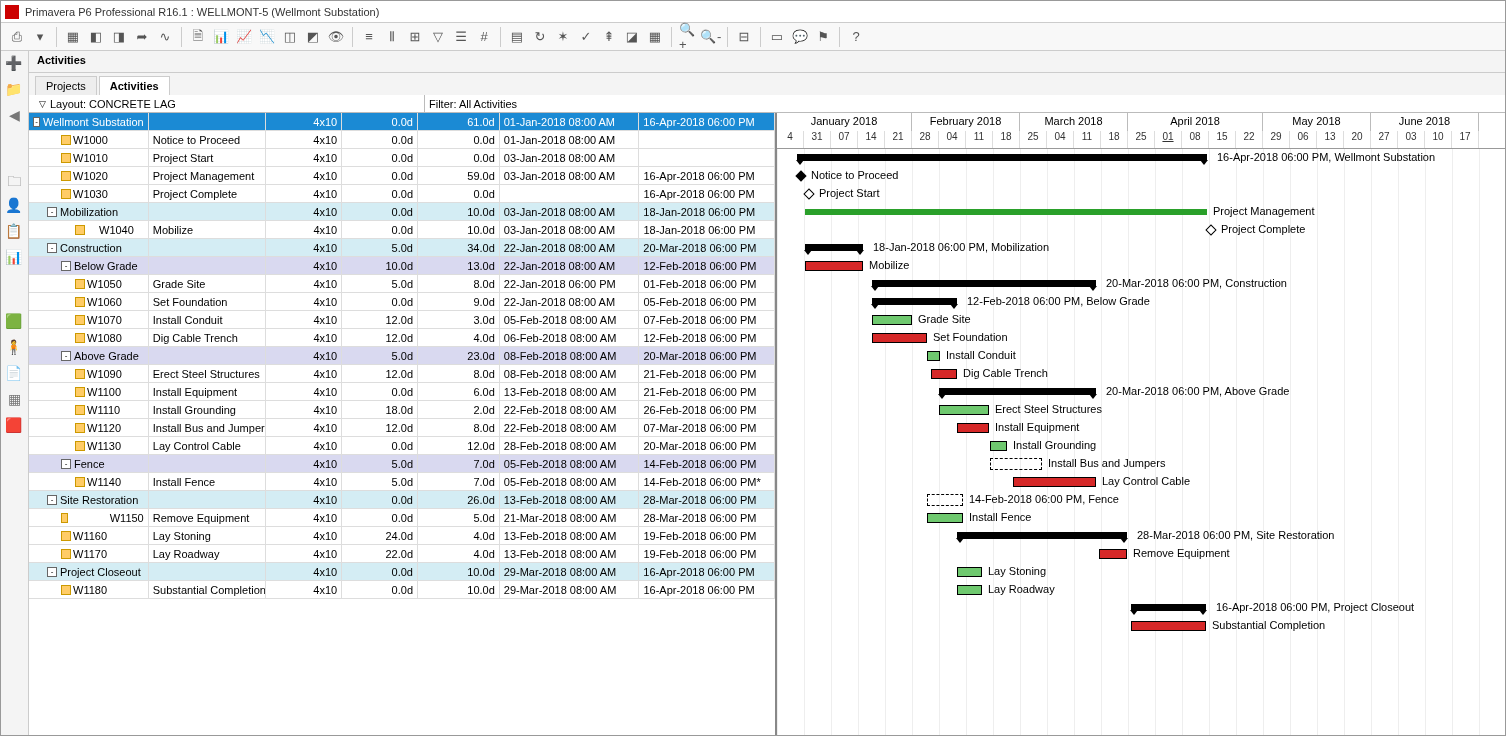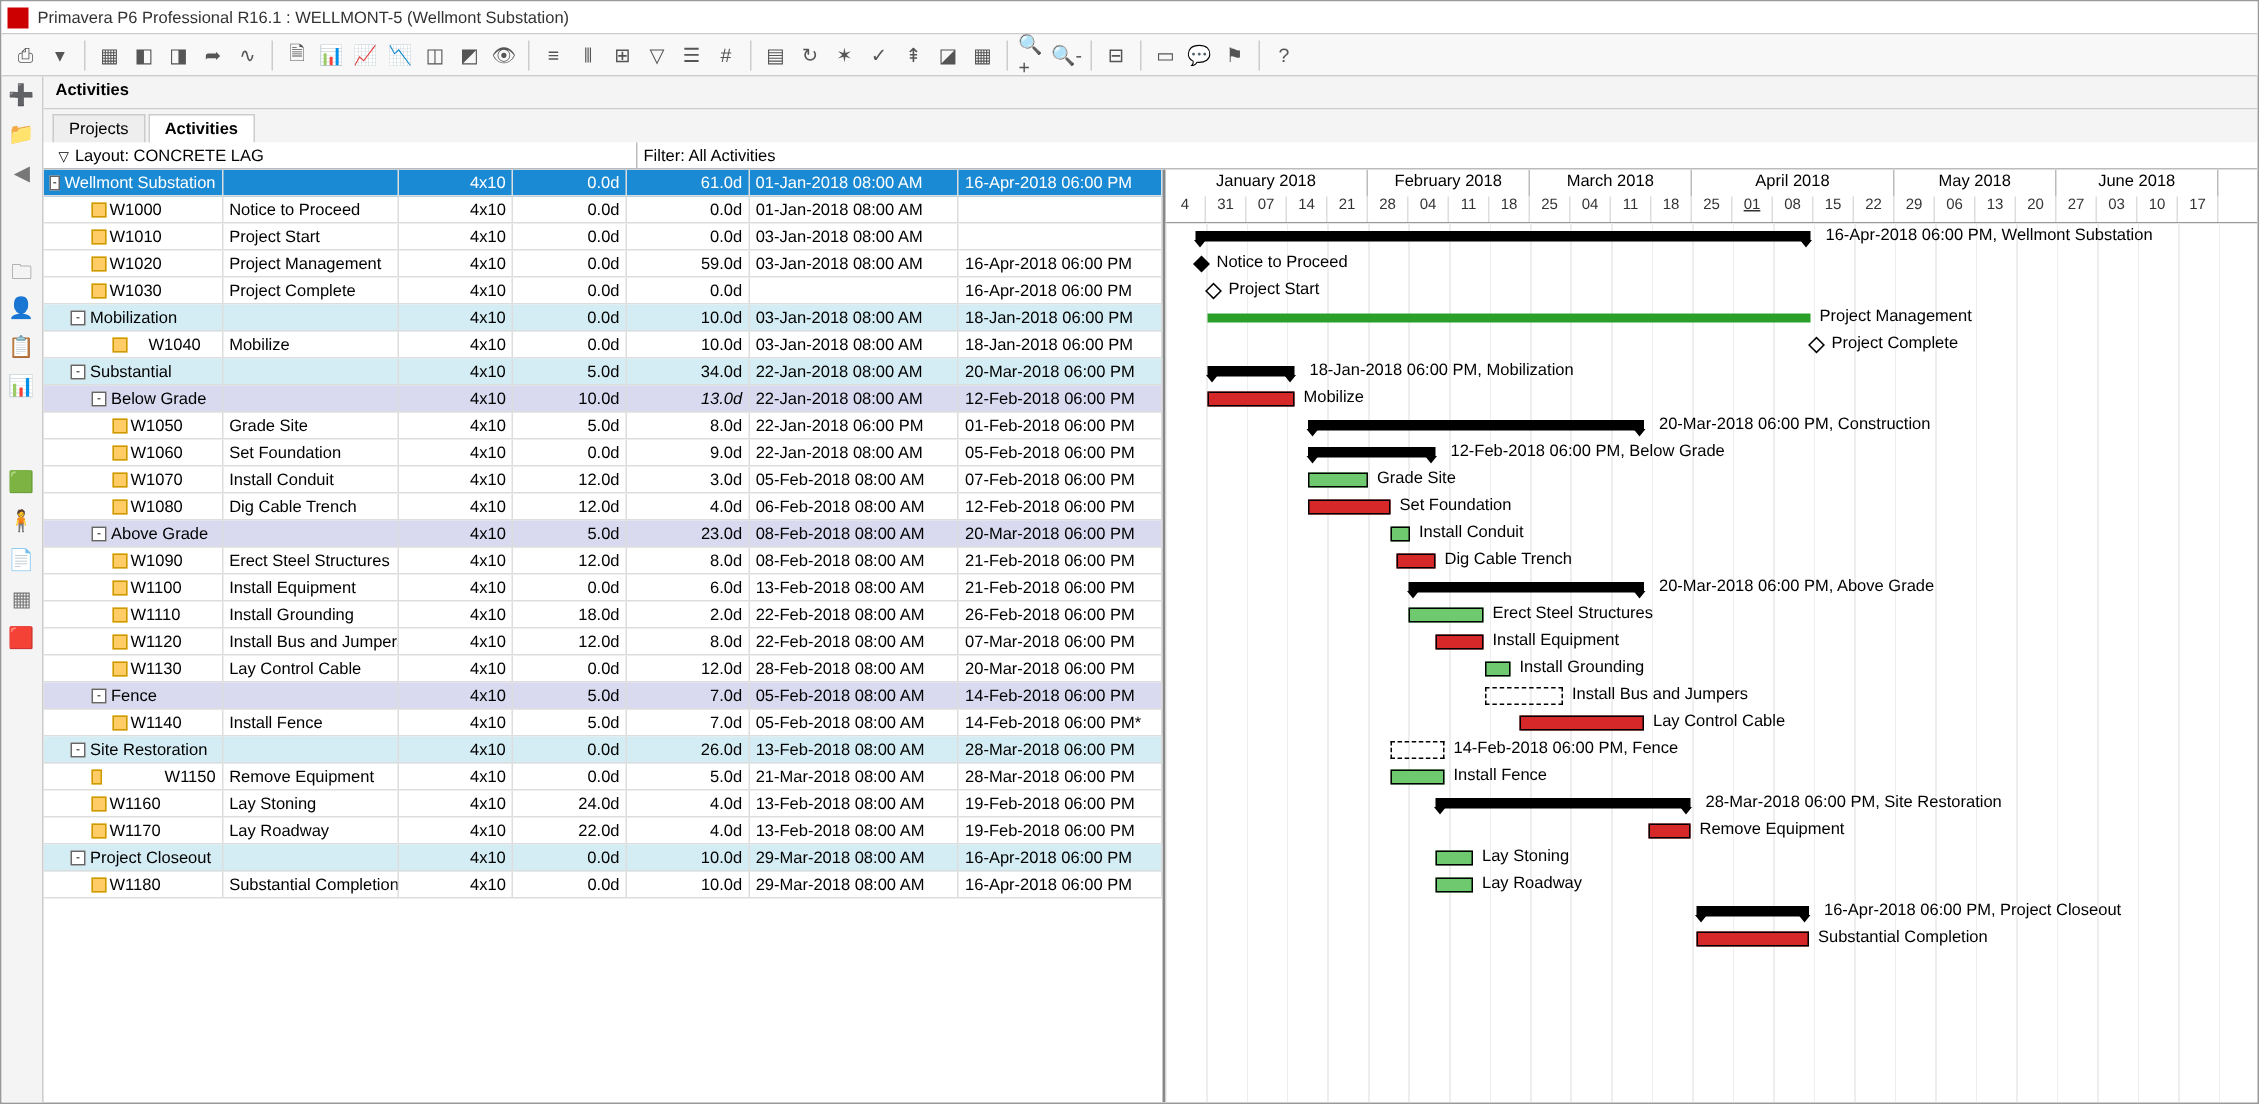--- a/index.html
+++ b/index.html
@@ -255,38 +255,38 @@
                 <div class="cell c-name">Mobilize</div>
                 <div class="cell c-cal" style="justify-content: flex-end;">4x10</div>
                 <div class="cell c-float" style="justify-content: flex-end;">0.0d</div>
                 <div class="cell c-dur" style="justify-content: flex-end;">10.0d</div>
                 <div class="cell c-start">03-Jan-2018 08:00 AM</div>
                 <div class="cell c-finish">18-Jan-2018 06:00 PM</div>
               </div>
               <div class="row band-pale">
                 <div class="cell c-id" style="padding-left: 18px;">
                   <span class="exp">-</span>
-                  <span>Substantial</span>
+                  <span>Construction</span>
                 </div>
                 <div class="cell c-name"></div>
                 <div class="cell c-cal" style="justify-content: flex-end;">4x10</div>
                 <div class="cell c-float" style="justify-content: flex-end;">5.0d</div>
                 <div class="cell c-dur" style="justify-content: flex-end;">34.0d</div>
                 <div class="cell c-start">22-Jan-2018 08:00 AM</div>
                 <div class="cell c-finish">20-Mar-2018 06:00 PM</div>
               </div>
               <div class="row band-lav">
                 <div class="cell c-id" style="padding-left: 32px;">
                   <span class="exp">-</span>
                   <span>Below Grade</span>
                 </div>
                 <div class="cell c-name"></div>
                 <div class="cell c-cal" style="justify-content: flex-end;">4x10</div>
                 <div class="cell c-float" style="justify-content: flex-end;">10.0d</div>
-                <div class="cell c-dur" style="justify-content: flex-end; font-style: italic;">13.0d</div>
+                <div class="cell c-dur" style="justify-content: flex-end;">13.0d</div>
                 <div class="cell c-start">22-Jan-2018 08:00 AM</div>
                 <div class="cell c-finish">12-Feb-2018 06:00 PM</div>
               </div>
               <div class="row ">
                 <div class="cell c-id" style="padding-left: 46px;">
                   <span class="note-icon"></span>
                   <span>W1050</span>
                 </div>
                 <div class="cell c-name">Grade Site</div>
                 <div class="cell c-cal" style="justify-content: flex-end;">4x10</div>

